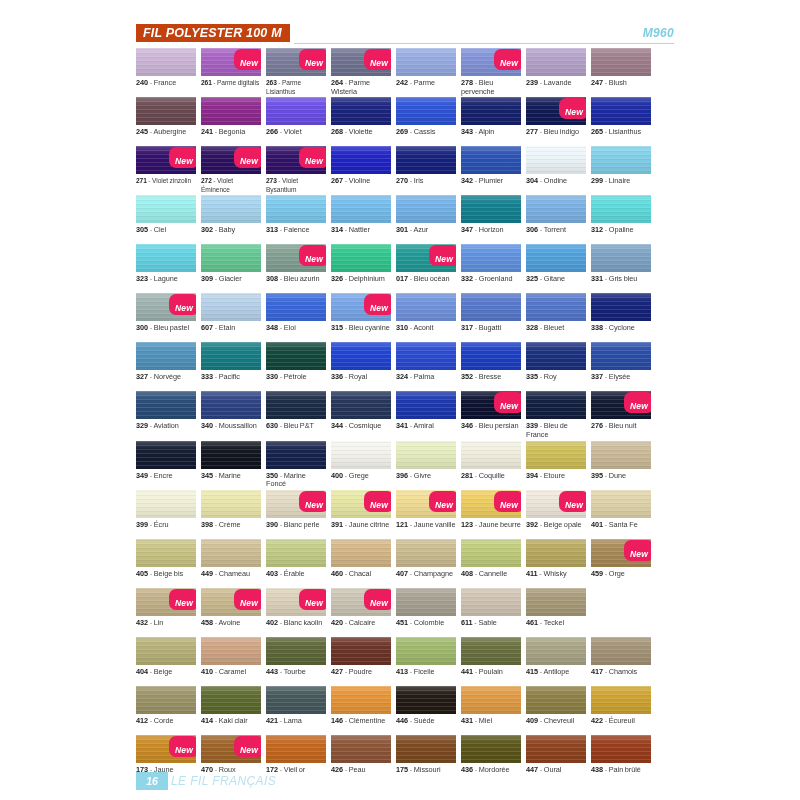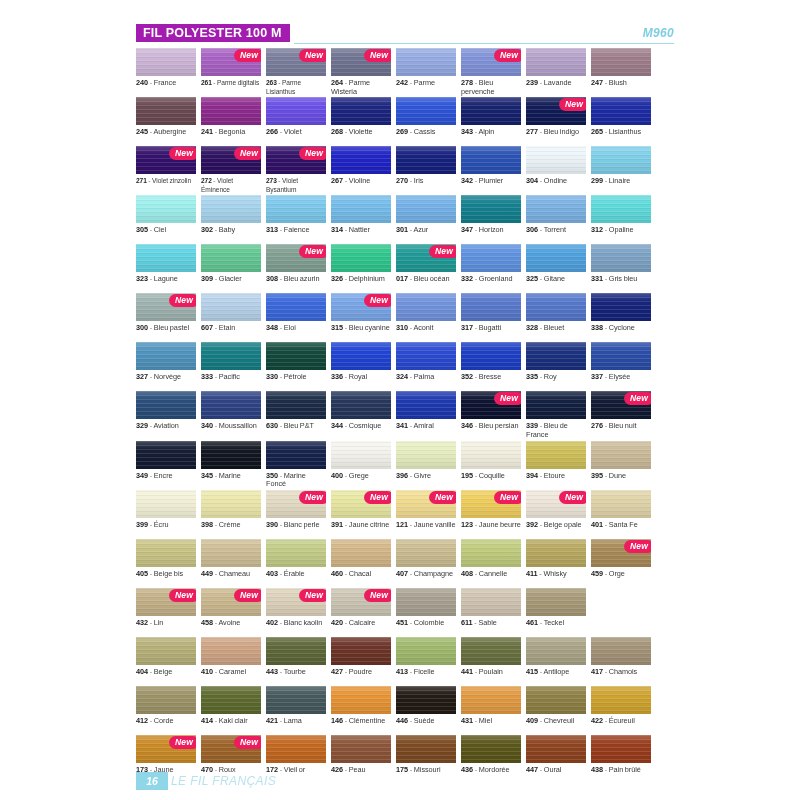--- a/index.html
+++ b/index.html
@@ -17,24 +17,25 @@
     box-sizing:border-box;
   }
   
   .header{
     position:absolute;
     left:136px;top:24px;width:538px;height:20px;
   }
   .header-tag{
     position:absolute;left:0;top:0;
     height:18px;padding:0 8px 0 7px;
-    background:#a21caf;
+    background:#c2410c;
     color:#ffffff;
     font-size:12.5px;
     font-weight:bold;
+    font-style:italic;
     letter-spacing:0.2px;
     line-height:18px;
     white-space:nowrap;
     box-sizing:border-box;
   }
   .header-rule{
     position:absolute;
     left:158px;right:0;bottom:0px;height:1px;
     background:#9fdbea;
   }
@@ -93,21 +94,21 @@
   }
   .badge{
     position:absolute;
     right:-3px;top:1px;
     background:#ec1c5e;
     color:#ffffff;
     font-size:8.5px;
     font-weight:bold;
     font-style:italic;
     line-height:11px;
-    padding:1px 6px 1px 6px;
+    padding:9px 6px 1px 6px;
     border-radius:7px;
     letter-spacing:0.2px;
     z-index:3;
     text-align:center;
   }
   .caption{
     margin-top:3px;
     font-size:7.3px;
     color:#3a3a3a;
     line-height:8.6px;
@@ -671,21 +672,21 @@
             <div class="sheen"></div>
             <div class="gloss"></div>
           </div>
           <div class="caption"><span class="code">396</span><span class="dash"> - </span><span class="nm">Givre</span></div>
         </div>
         <div class="cell">
           <div class="swatch" style="background: rgb(243, 240, 224);">
             <div class="sheen"></div>
             <div class="gloss"></div>
           </div>
-          <div class="caption"><span class="code">195</span><span class="dash"> - </span><span class="nm">Coquille</span></div>
+          <div class="caption"><span class="code">281</span><span class="dash"> - </span><span class="nm">Coquille</span></div>
         </div>
         <div class="cell">
           <div class="swatch" style="background: rgb(207, 192, 89);">
             <div class="sheen"></div>
             <div class="gloss"></div>
           </div>
           <div class="caption"><span class="code">394</span><span class="dash"> - </span><span class="nm">Etoure</span></div>
         </div>
         <div class="cell">
           <div class="swatch" style="background: rgb(203, 187, 153);">

